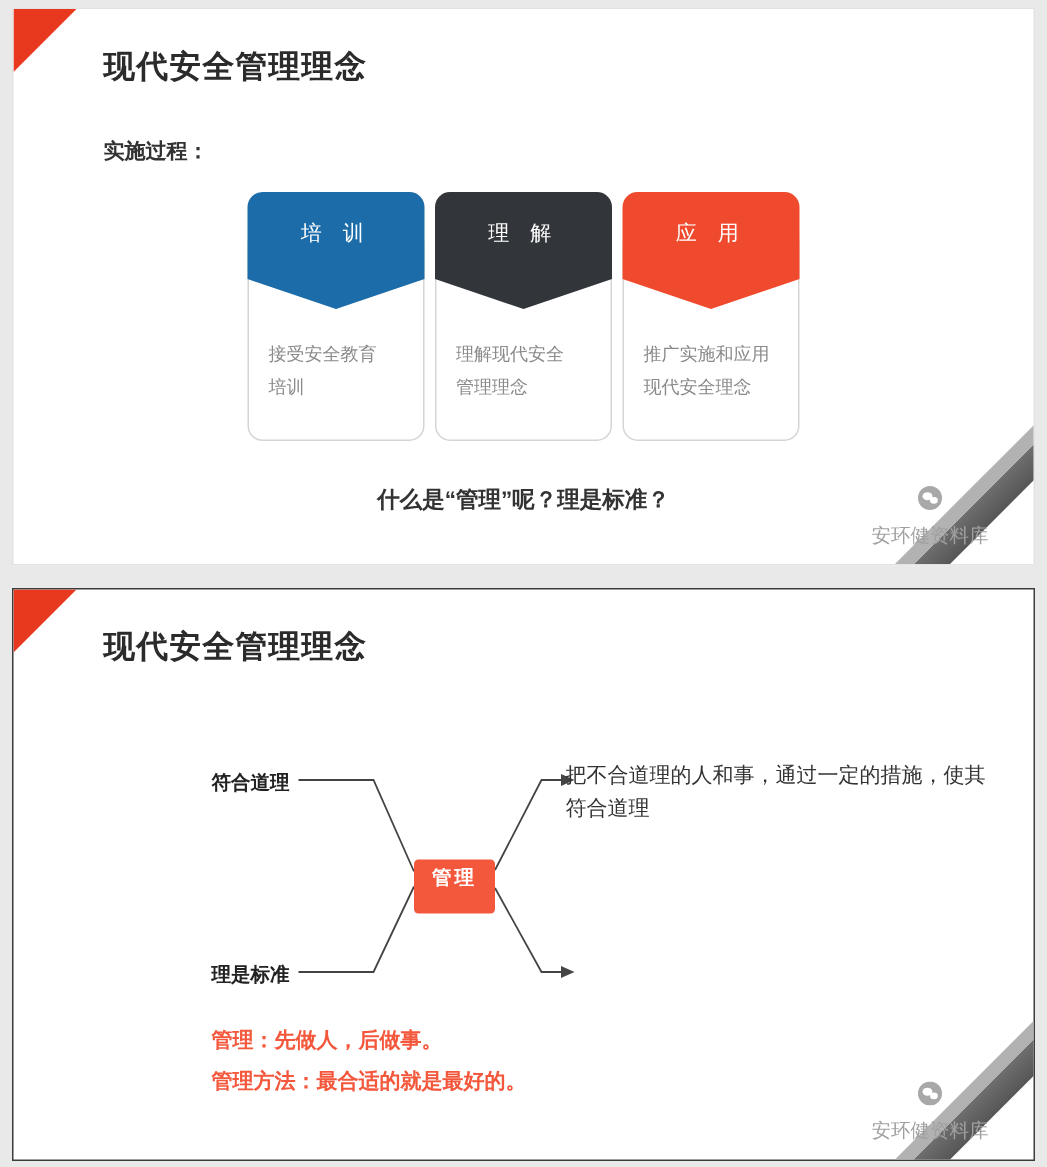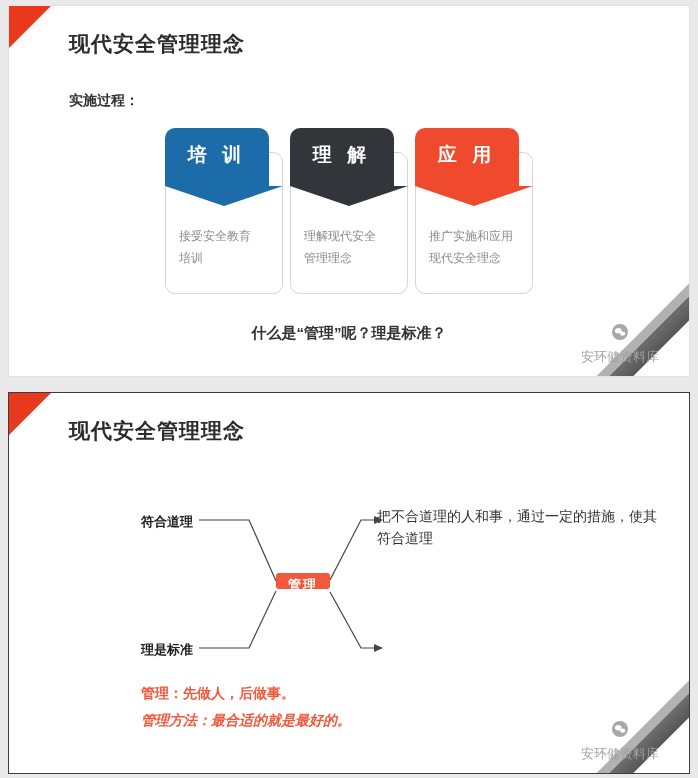--- a/index.html
+++ b/index.html
@@ -32,23 +32,23 @@
   .cards-row{
     position:absolute;top:122px;left:0;right:0;
     display:flex;justify-content:center;gap:7px;
   }
   .card{position:relative;width:118px;height:166px;}
   .card-outline{
     position:absolute;top:24px;left:0;right:0;bottom:0;
     border:1px solid #d5d5d5;border-radius:10px;background:#fff;
   }
   .banner{
-    position:absolute;top:0;left:0;width:104px;height:58px;
+    position:absolute;top:0;left:0;width:118px;height:58px;
     background:var(--c);border-radius:10px 10px 0 0;z-index:2;
-    color:#fff;font-weight:bold;font-size:19px;text-align:center;
+    color:#fff;font-weight:normal;font-size:14px;text-align:center;
     line-height:54px;letter-spacing:5px;
   }
   .banner::after{
     content:"";position:absolute;top:58px;left:0;width:0;height:0;
     border-left:59px solid transparent;border-right:59px solid transparent;
     border-top:20px solid var(--c);
   }
   .card-desc{
     position:absolute;top:98px;left:14px;right:6px;z-index:3;
     font-size:12px;color:#8a8a8a;line-height:1.8;white-space:pre-line;
@@ -58,38 +58,38 @@
     font-size:15px;font-weight:bold;color:#333;
   }
 
   
   .diag-label{
     position:absolute;font-size:13px;font-weight:bold;color:#222;
   }
   #lbl-top{left:132px;top:120px;}
   #lbl-bottom{left:132px;top:248px;}
   .diag-box{
-    position:absolute;left:267px;top:180px;width:54px;height:16px;
+    position:absolute;left:267px;top:180px;width:54px;height:36px;
     background:#f4583c;border-radius:3px;color:#fff;
     font-size:13px;font-weight:bold;text-align:center;line-height:24px;
     letter-spacing:2px;z-index:2;
   }
   .diag-text{
     position:absolute;left:368px;width:300px;
     font-size:14px;color:#333;line-height:1.6;white-space:pre-line;
   }
   #diag-text-top{top:112px;}
   #diag-text-bottom{top:240px;}
   .diag-svg{position:absolute;left:0;top:0;pointer-events:none;}
   .note{
     position:absolute;left:132px;color:#f4583c;
     font-size:14px;font-weight:bold;
   }
   #note1{top:292px;}
-  #note2{top:319px;font-style:italic;}
+  #note2{top:319px;}
 
   
   .watermark{
     position:absolute;right:30px;bottom:10px;z-index:6;
     display:flex;align-items:center;gap:5px;
     color:#a0a0a0;font-size:13px;flex-direction:column;
   }
   .stripe{
     position:absolute;right:-50px;bottom:16px;width:190px;height:26px;
     transform:rotate(-45deg);z-index:4;

